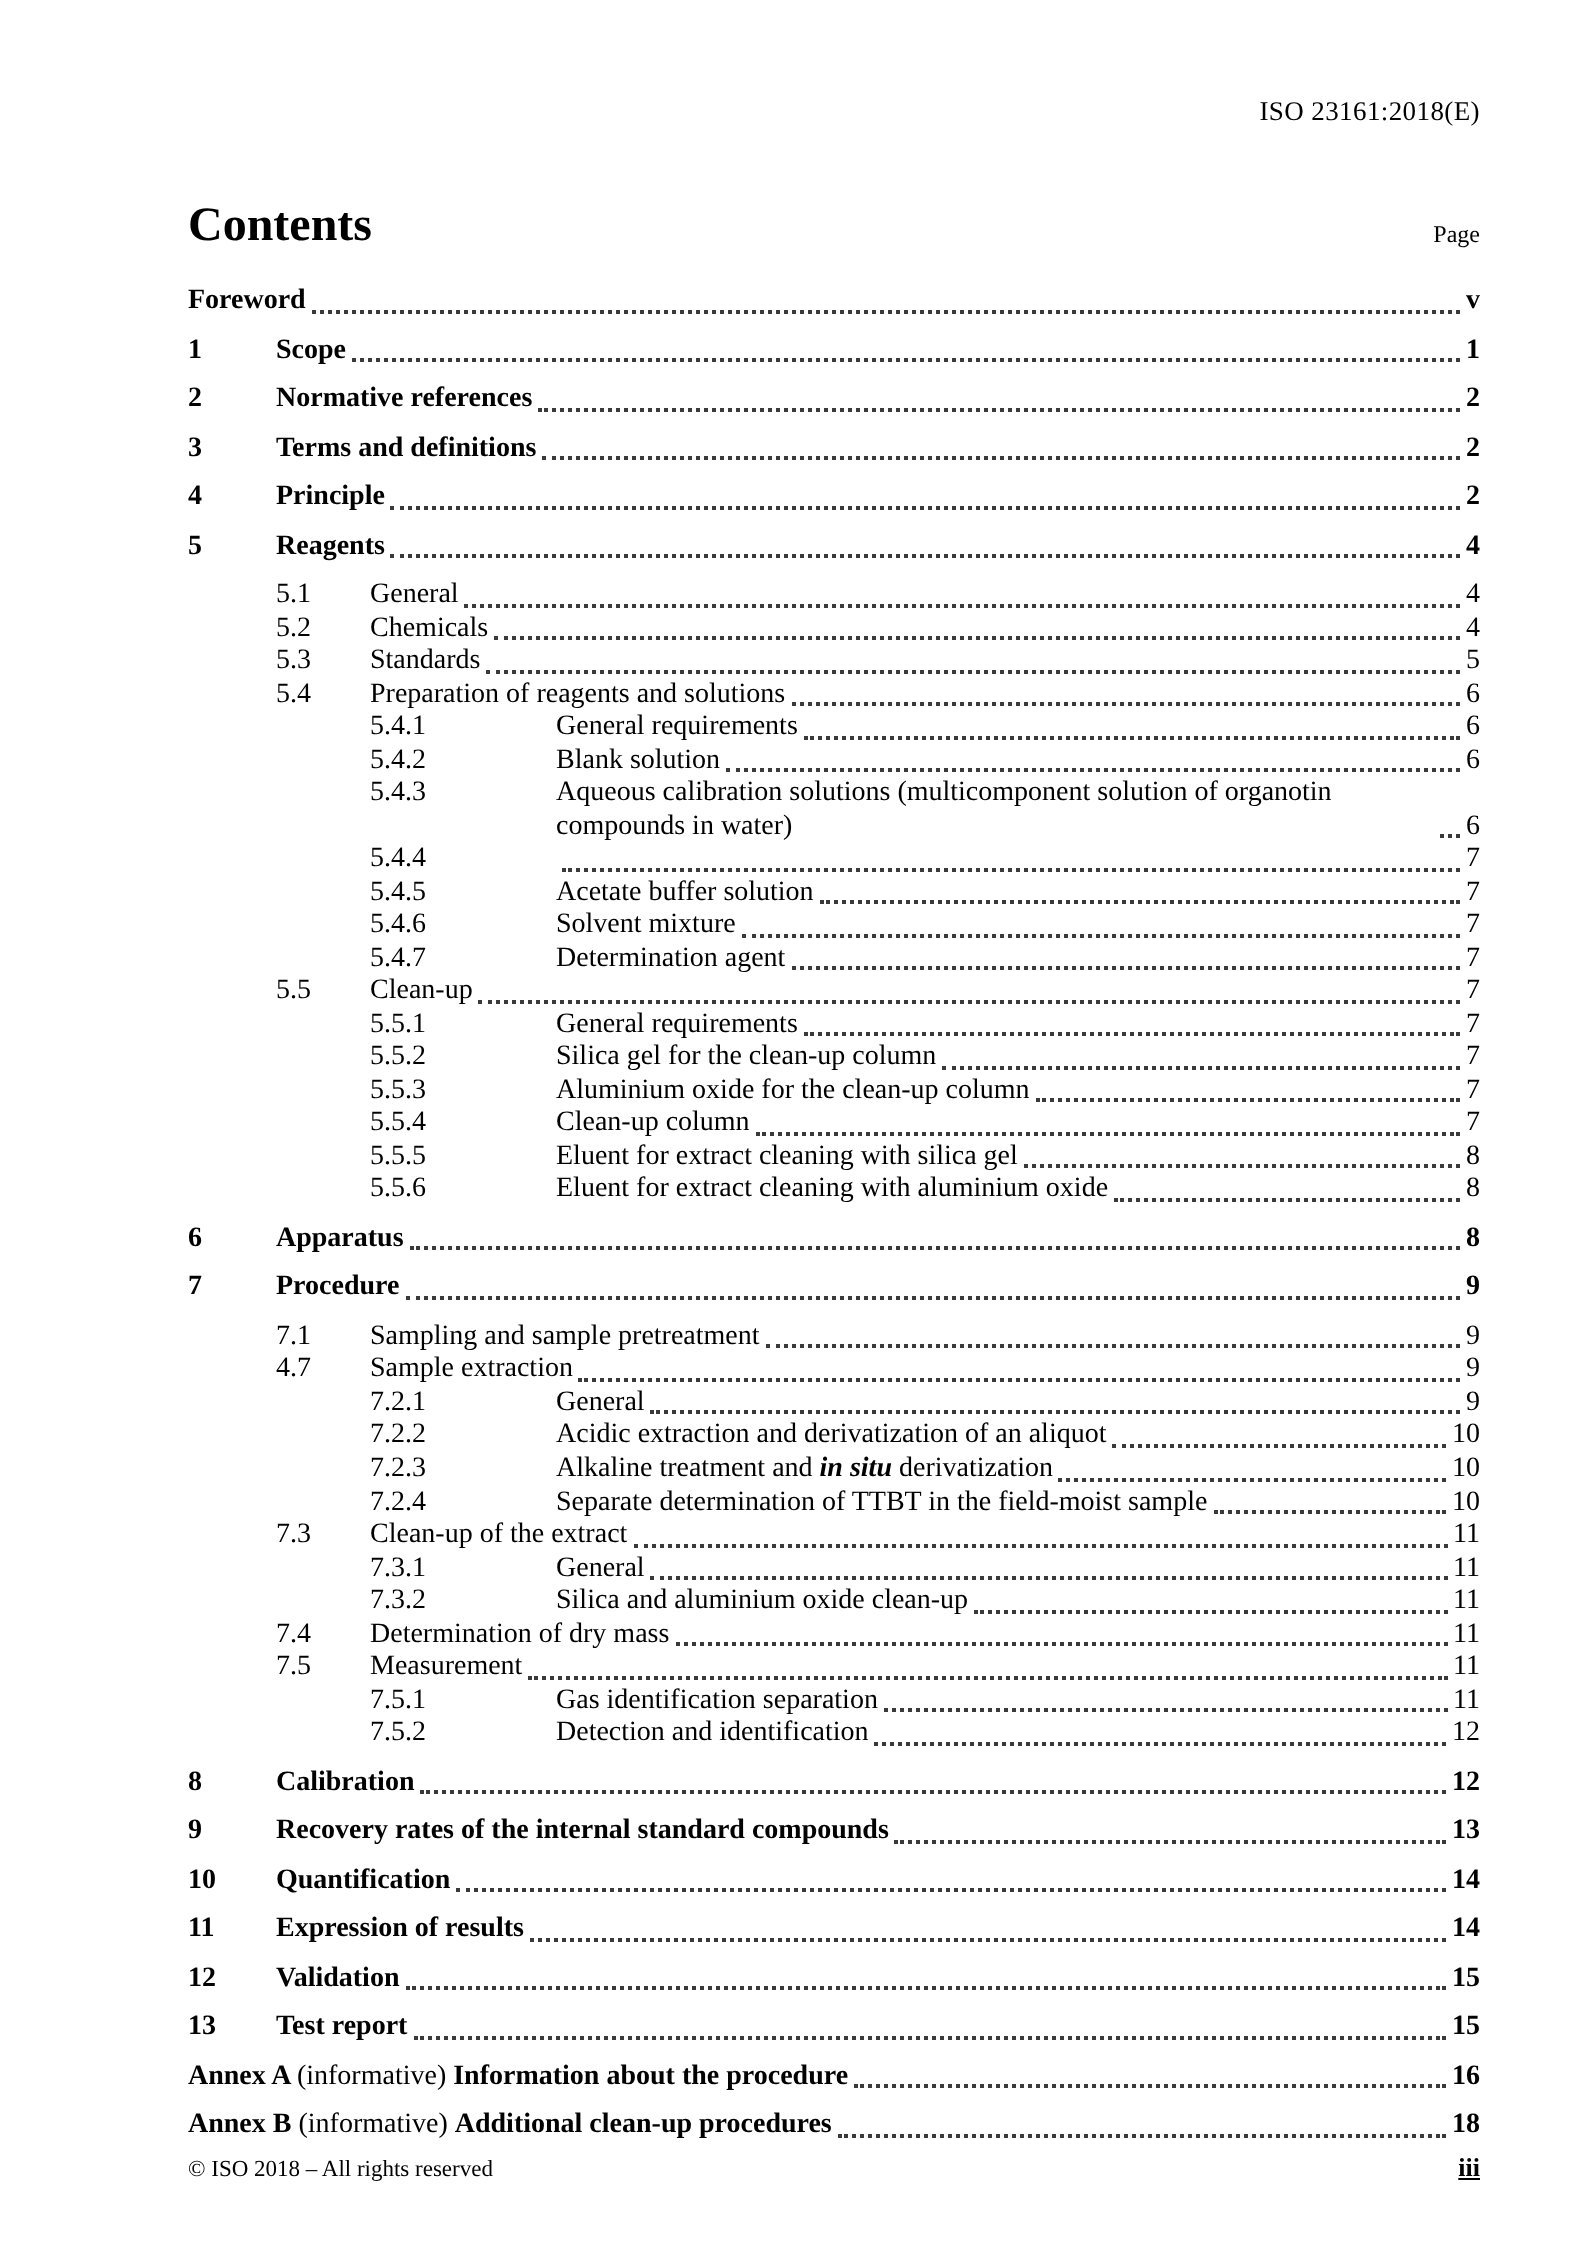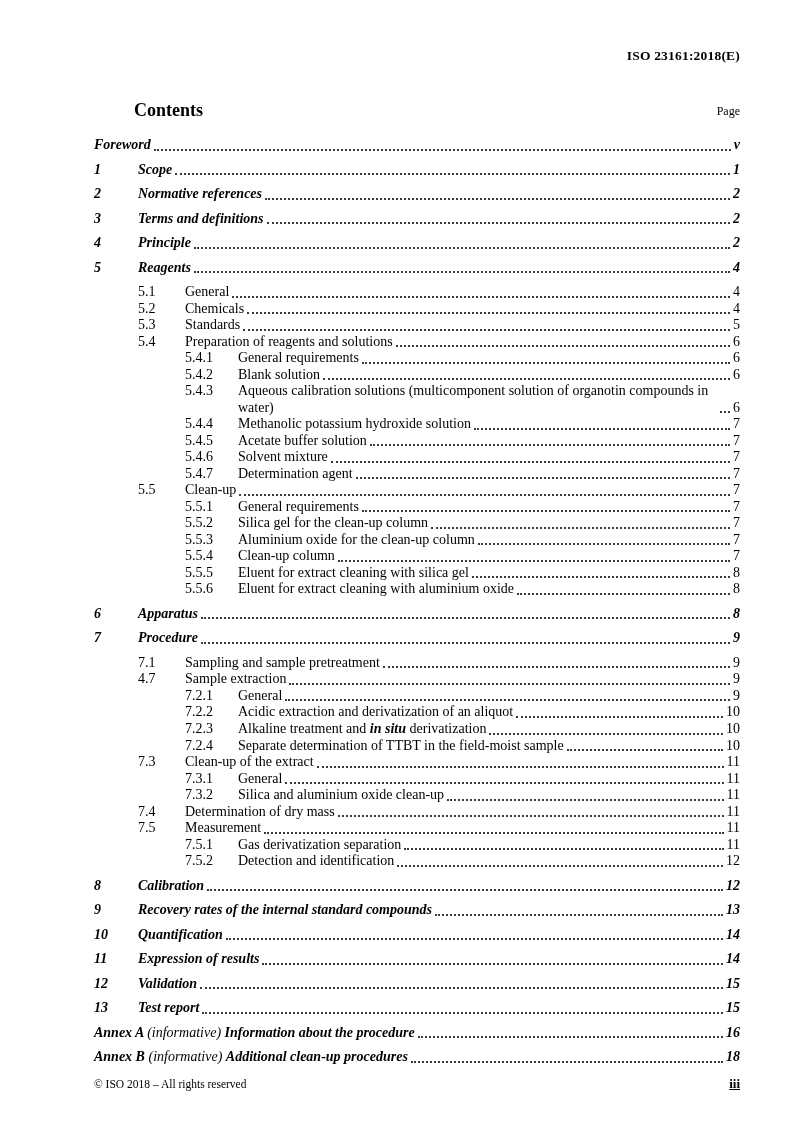--- a/index.html
+++ b/index.html
@@ -5,37 +5,37 @@
   * { margin: 0; padding: 0; box-sizing: border-box; }
   html, body { background: #ffffff; }
   body {
     width: 793px; height: 1122px; position: relative;
     font-family: "Liberation Serif", serif;
     color: #000;
     overflow: hidden;
   }
   .sheet { position: absolute; inset: 0; padding: 48px 53px 0 94px; }
 
-  .doc-header { text-align: right; font-weight: bold; font-size: 13.5px; letter-spacing: 0.2px; }
+  .doc-header { text-align: right; font-weight: normal; font-size: 13.5px; letter-spacing: 0.2px; }
 
   .contents-line {
     display: flex; justify-content: space-between; align-items: flex-end;
     margin-top: 36px; margin-bottom: 16px;
   }
-  .contents-title { font-size: 18px; font-weight: bold; margin-left: 40px; }
+  .contents-title { font-size: 24px; font-weight: bold; }
   .page-label { font-size: 12px; padding-bottom: 2px; }
 
   .toc { }
   .row { display: flex; align-items: flex-start; font-size: 14px; line-height: 1.18; }
   .row.b { font-weight: bold; }
-  .l0 { margin: 8px 0; font-style: italic; }
+  .l0 { margin: 8px 0; }
   .l0 .num { width: 44px; }
   .l1 { padding-left: 44px; }
   .l1 .num { width: 47px; }
-  .l2 { padding-left: 91px; }
+  .l2 { padding-left: 91px; gap: 40px; }
   .l2 .num { width: 53px; }
   .num { flex: 0 0 auto; }
   .body-span { flex: 1; display: flex; align-items: flex-end; min-width: 0; }
   .label { flex: 0 1 auto; }
   .dots {
     flex: 1 1 10px; min-width: 10px; height: 0;
     border-bottom: 2px dotted #3a3a3a;
     margin: 0 3px 3px 3px;
   }
   .page-num { flex: 0 0 auto; }
@@ -163,21 +163,20 @@
     <span class="num">5.4.3</span>
     <span class="body-span">
       <span class="label"><span>Aqueous calibration solutions (multicomponent solution of organotin compounds in water)</span></span>
       <span class="dots"></span>
       <span class="page-num">6</span>
     </span>
   </div>
       <div class="row l2">
     <span class="num">5.4.4</span>
     <span class="body-span">
-      <span class="label"><span>Methanolic potassium hydroxide solution</span></span>
       <span class="dots"></span>
       <span class="page-num">7</span>
     </span>
   </div>
       <div class="row l2">
     <span class="num">5.4.5</span>
     <span class="body-span">
       <span class="label"><span>Acetate buffer solution</span></span>
       <span class="dots"></span>
       <span class="page-num">7</span>
@@ -355,21 +354,21 @@
     <span class="num">7.5</span>
     <span class="body-span">
       <span class="label"><span>Measurement</span></span>
       <span class="dots"></span>
       <span class="page-num">11</span>
     </span>
   </div>
       <div class="row l2">
     <span class="num">7.5.1</span>
     <span class="body-span">
-      <span class="label"><span>Gas derivatization separation</span></span>
+      <span class="label"><span>Gas identification separation</span></span>
       <span class="dots"></span>
       <span class="page-num">11</span>
     </span>
   </div>
       <div class="row l2">
     <span class="num">7.5.2</span>
     <span class="body-span">
       <span class="label"><span>Detection and identification</span></span>
       <span class="dots"></span>
       <span class="page-num">12</span>

